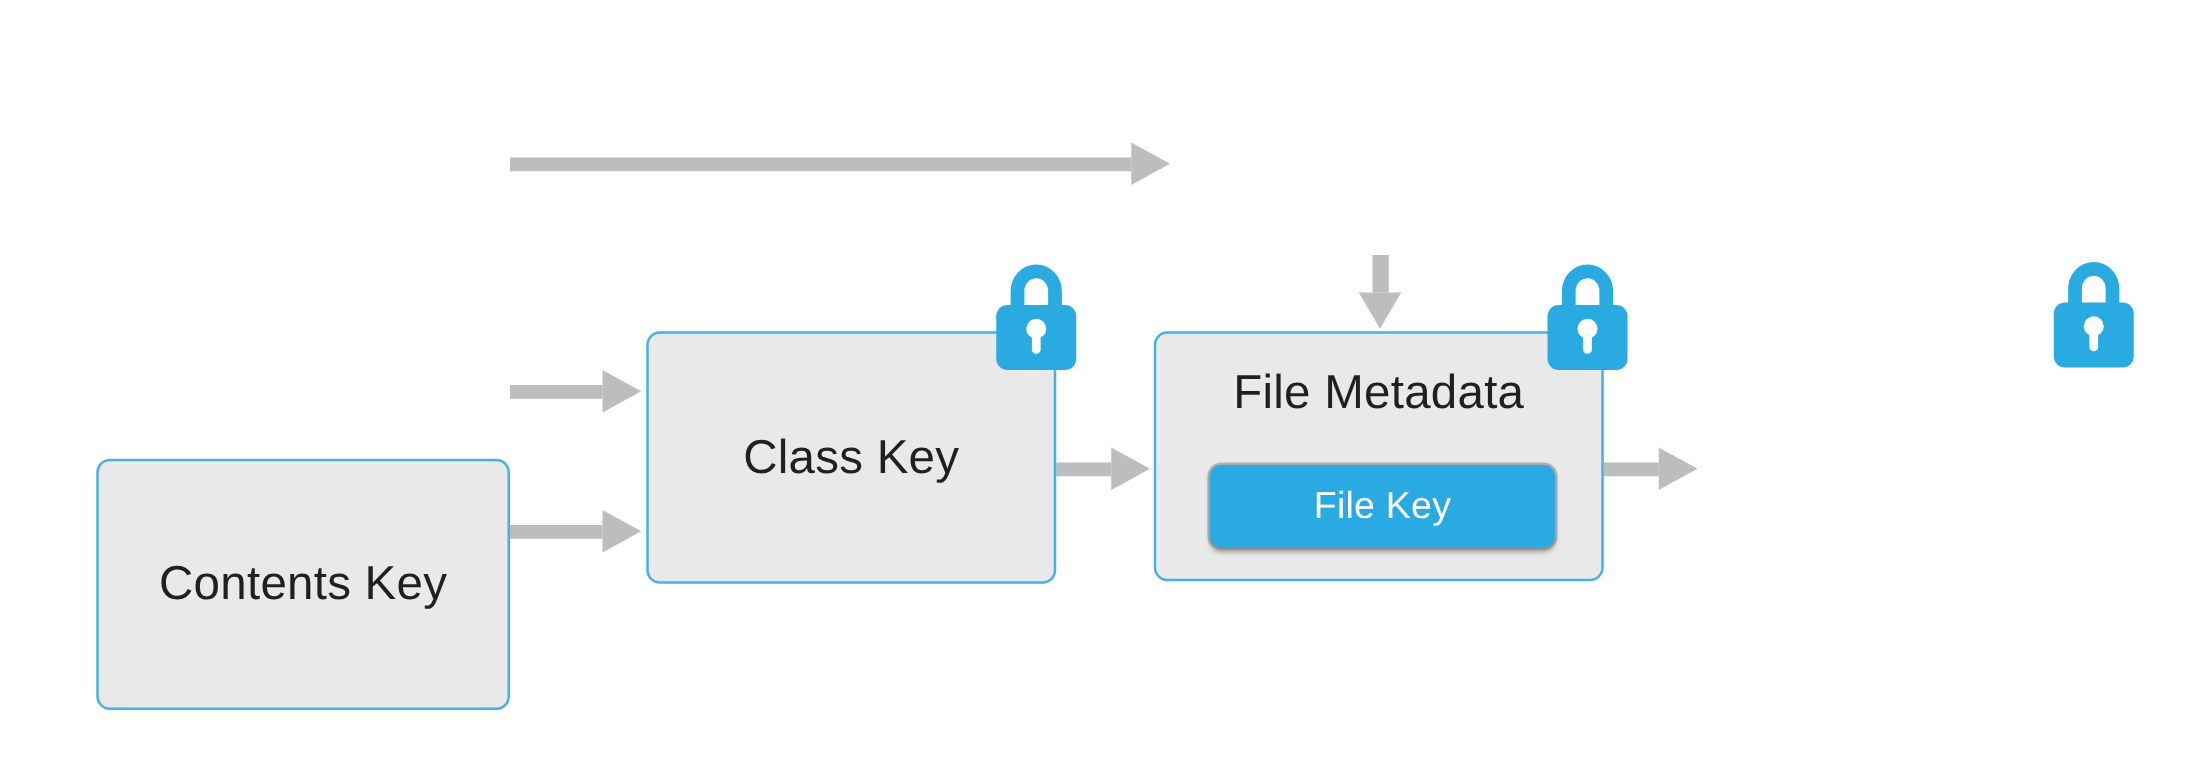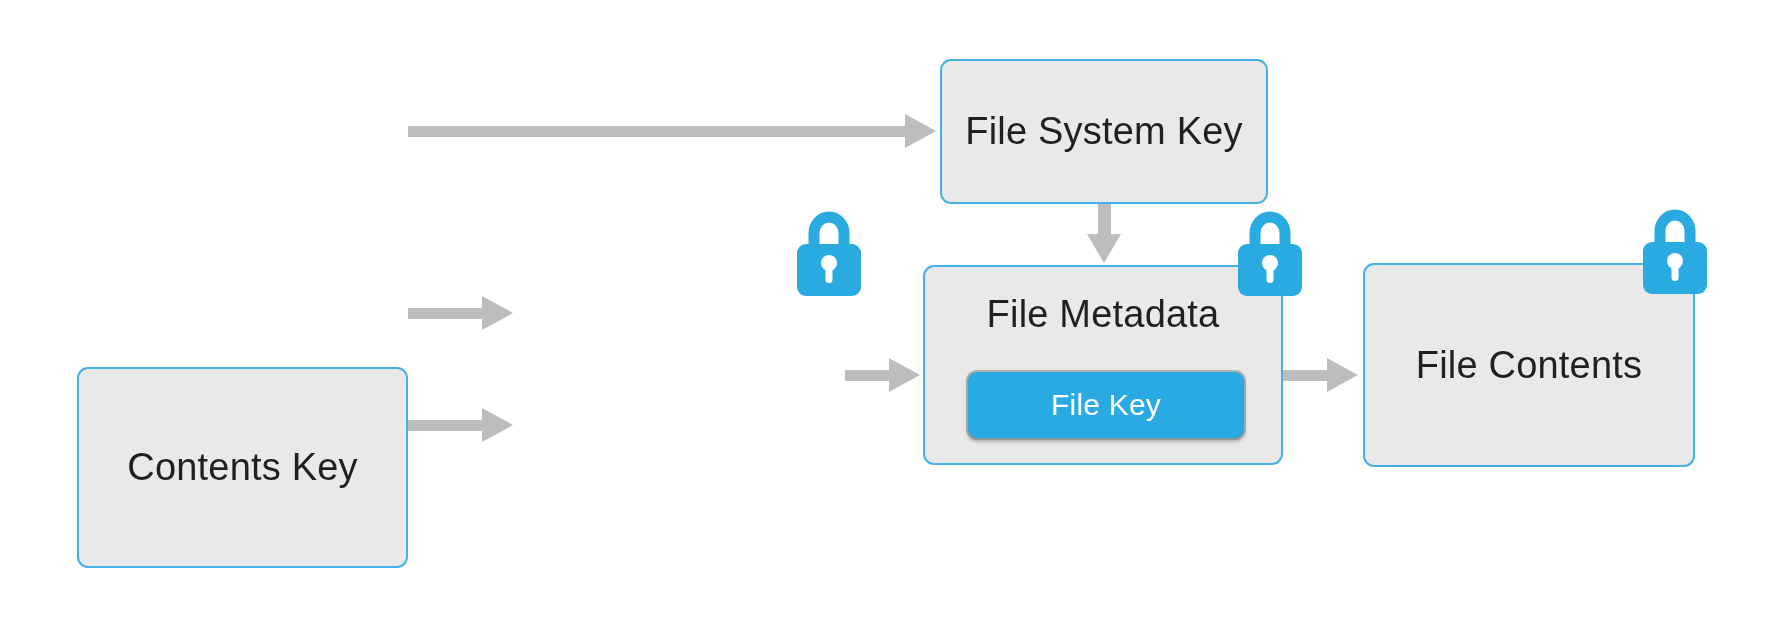--- a/index.html
+++ b/index.html
@@ -133,35 +133,32 @@
   <div class="arrow-h arrow-md-fc">
     <div class="shaft"></div>
     <div class="head"></div>
   </div>
 
 
   <div class="node node-passcode">
     <span>Contents Key</span>
   </div>
 
+  <div class="node node-class">
+    <span>Class Key</span>
+  </div>
 
-  <div class="node node-filesystem">
-    <span>File System Key</span>
-  </div>
 
   <div class="node node-metadata">
     <div class="metadata-title">File Metadata</div>
     <div class="file-key-btn">
       <span>File Key</span>
     </div>
   </div>
 
-  <div class="node node-contents">
-    <span>File Contents</span>
-  </div>
 
   <svg class="lock lock-class" viewBox="0 0 66 92">
     <path d="M18 44 V27 A15 16 0 0 1 48 27 V44" fill="none" stroke="#29abe2" stroke-width="11"></path>
     <rect x="1" y="38" width="64" height="52" rx="9" fill="#29abe2"></rect>
     <circle cx="33" cy="57" r="8" fill="#ffffff"></circle>
     <rect x="29.5" y="60" width="7" height="17" rx="3.5" fill="#ffffff"></rect>
   </svg>
 
   <svg class="lock lock-metadata" viewBox="0 0 66 92">
     <path d="M18 44 V27 A15 16 0 0 1 48 27 V44" fill="none" stroke="#29abe2" stroke-width="11"></path>

